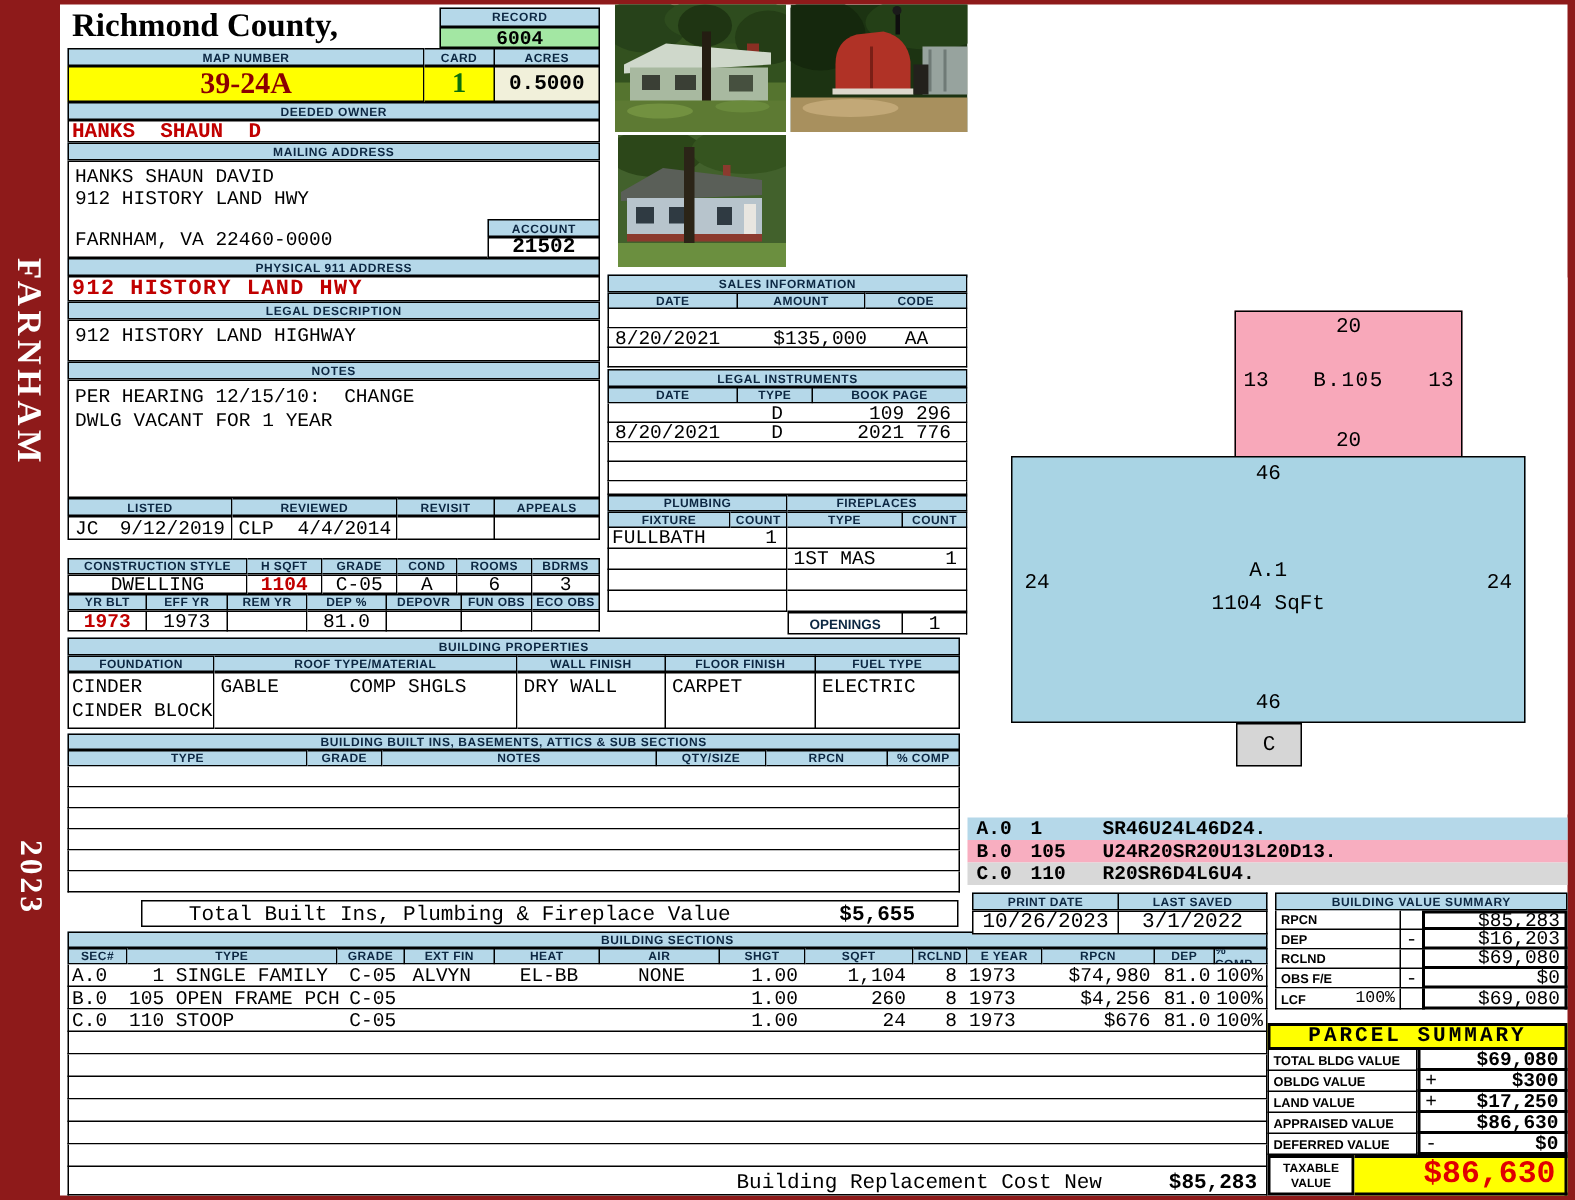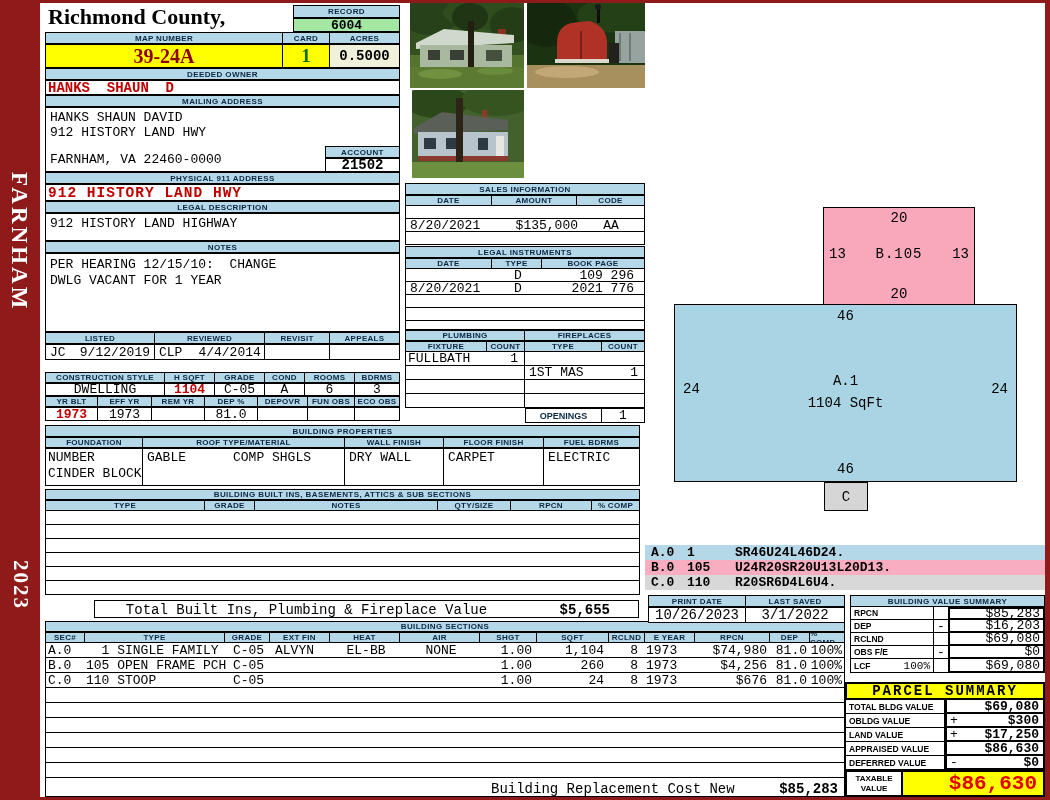--- a/index.html
+++ b/index.html
@@ -148,25 +148,25 @@
       <div class="ctr mono" style="width:47px;"></div>
       <div class="ctr mono" style="width:45px;"></div>
     </div>
 
     <div class="band abs" style="left:5px;top:422px;width:595px;height:12px;">BUILDING PROPERTIES</div>
     <div class="hrow abs" style="left:5px;top:434px;width:595px;height:11px;">
       <div style="width:98px;">FOUNDATION</div>
       <div style="width:202px;">ROOF TYPE/MATERIAL</div>
       <div style="width:99px;">WALL FINISH</div>
       <div style="width:100px;">FLOOR FINISH</div>
-      <div style="width:96px;">FUEL BDRMS</div>
+      <div style="width:96px;">FUEL TYPE</div>
     </div>
     <div class="vrow abs" style="left:5px;top:445px;width:595px;height:38px;">
       <div style="width:98px;position:relative;">
-        <span class="abs mono" style="left:2px;top:1px;">NUMBER</span>
+        <span class="abs mono" style="left:2px;top:1px;">CINDER</span>
         <span class="abs mono" style="left:2px;top:17px;">CINDER BLOCK</span>
       </div>
       <div style="width:202px;position:relative;">
         <span class="abs mono" style="left:4px;top:1px;">GABLE</span>
         <span class="abs mono" style="left:90px;top:1px;">COMP SHGLS</span>
       </div>
       <div style="width:99px;position:relative;">
           <span class="abs mono" style="left:4px;top:1px;">DRY WALL</span>
         </div>
       <div style="width:100px;position:relative;">

